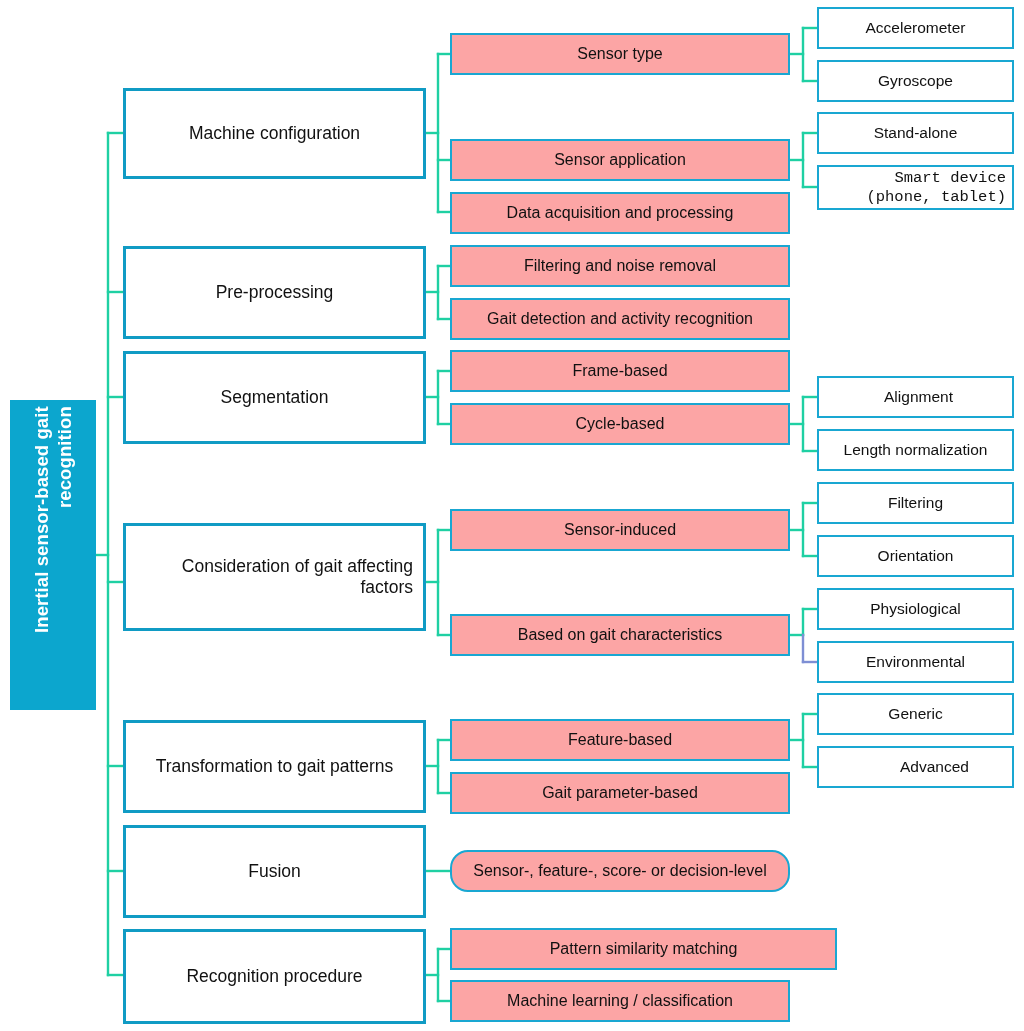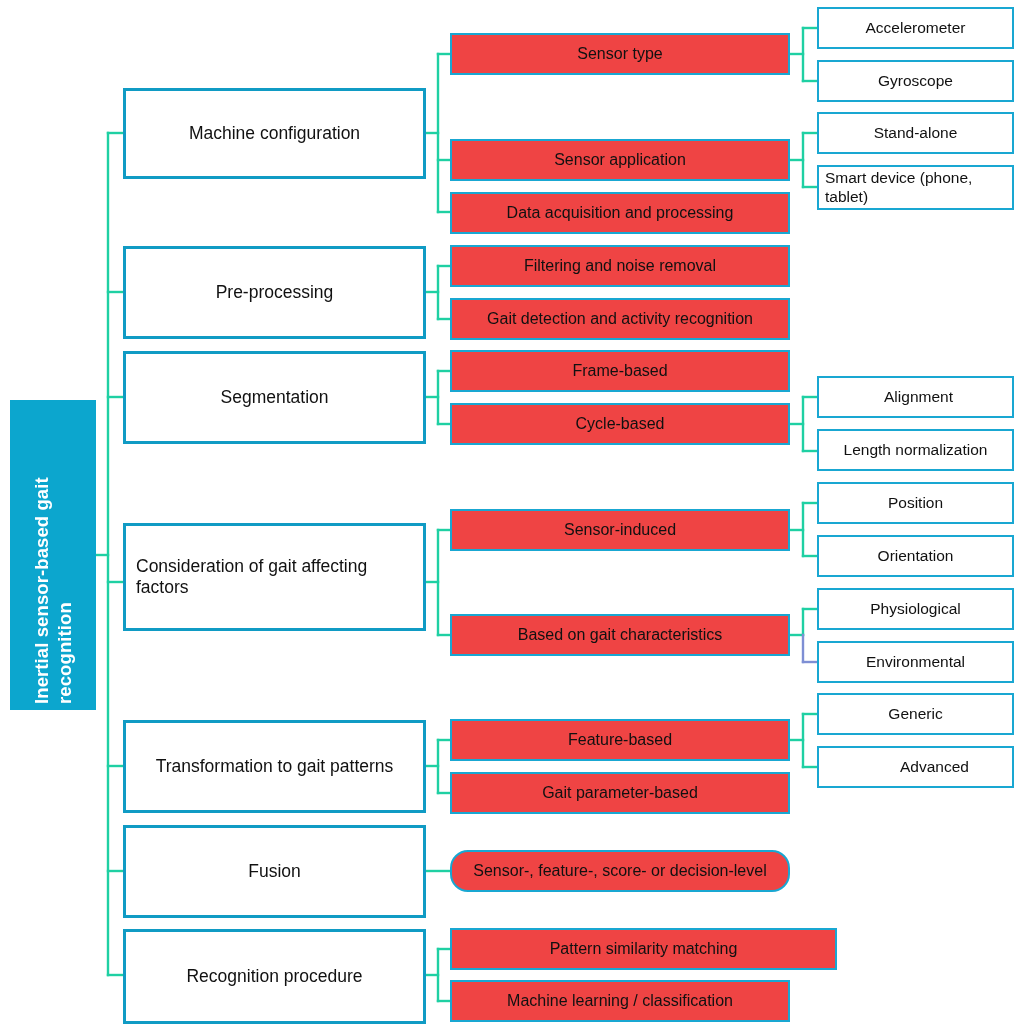--- a/index.html
+++ b/index.html
@@ -20,21 +20,21 @@
     left:0;top:0;
     width:1024px;height:1031px;
     pointer-events:none;
   }
   .node{
     position:absolute;
     box-sizing:border-box;
     display:flex;
     align-items:center;
     justify-content:center;
-    text-align:left;
+    text-align:right;
     color:#111111;
     line-height:1.18;
   }
   
   .root{
     background:#0CA6CE;
     border:none;
     color:#ffffff;
     font-weight:bold;
     font-size:18.5px;
@@ -47,21 +47,21 @@
   
   .lvl1{
     border:3px solid #109BC4;
     background:#ffffff;
     font-size:17.5px;
     padding:2px 10px;
   }
   
   .lvl2{
     border:2px solid #19A7D2;
-    background:#ef4444;
+    background:#fca5a5;
     font-size:16px;
     padding:16px 8px;
   }
   
   .lvl3{
     border:2px solid #19A7D2;
     background:#ffffff;
     font-size:15.5px;
     padding:2px 6px;
   }
@@ -196,27 +196,27 @@
   <div class="node lvl2" style="left:450px;top:928px;width:387px;height:42px;">Pattern similarity matching</div>
 
   <div class="node lvl2" style="left:450px;top:980px;width:340px;height:42px;">Machine learning / classification</div>
 
   <div class="node lvl3" style="left:817px;top:7px;width:197px;height:42px;">Accelerometer</div>
 
   <div class="node lvl3" style="left:817px;top:60px;width:197px;height:42px;">Gyroscope</div>
 
   <div class="node lvl3" style="left:817px;top:112px;width:197px;height:42px;">Stand-alone</div>
 
-  <div class="node lvl3" style="left:817px;top:165px;width:197px;height:45px;">Smart device (phone, tablet)</div>
+  <div class="node lvl3" style="left:817px;top:165px;width:197px;height:45px;font-family:Liberation Mono, monospace;">Smart device (phone, tablet)</div>
 
   <div class="node lvl3" style="left:817px;top:376px;width:197px;height:42px;padding-left:12px;">Alignment</div>
 
   <div class="node lvl3" style="left:817px;top:429px;width:197px;height:42px;">Length normalization</div>
 
-  <div class="node lvl3" style="left:817px;top:482px;width:197px;height:42px;">Position</div>
+  <div class="node lvl3" style="left:817px;top:482px;width:197px;height:42px;">Filtering</div>
 
   <div class="node lvl3" style="left:817px;top:535px;width:197px;height:42px;">Orientation</div>
 
   <div class="node lvl3" style="left:817px;top:588px;width:197px;height:42px;">Physiological</div>
 
   <div class="node lvl3" style="left:817px;top:641px;width:197px;height:42px;">Environmental</div>
 
   <div class="node lvl3" style="left:817px;top:693px;width:197px;height:42px;">Generic</div>
 
   <div class="node lvl3" style="left:817px;top:746px;width:197px;height:42px;padding-left:44px;">Advanced</div>

